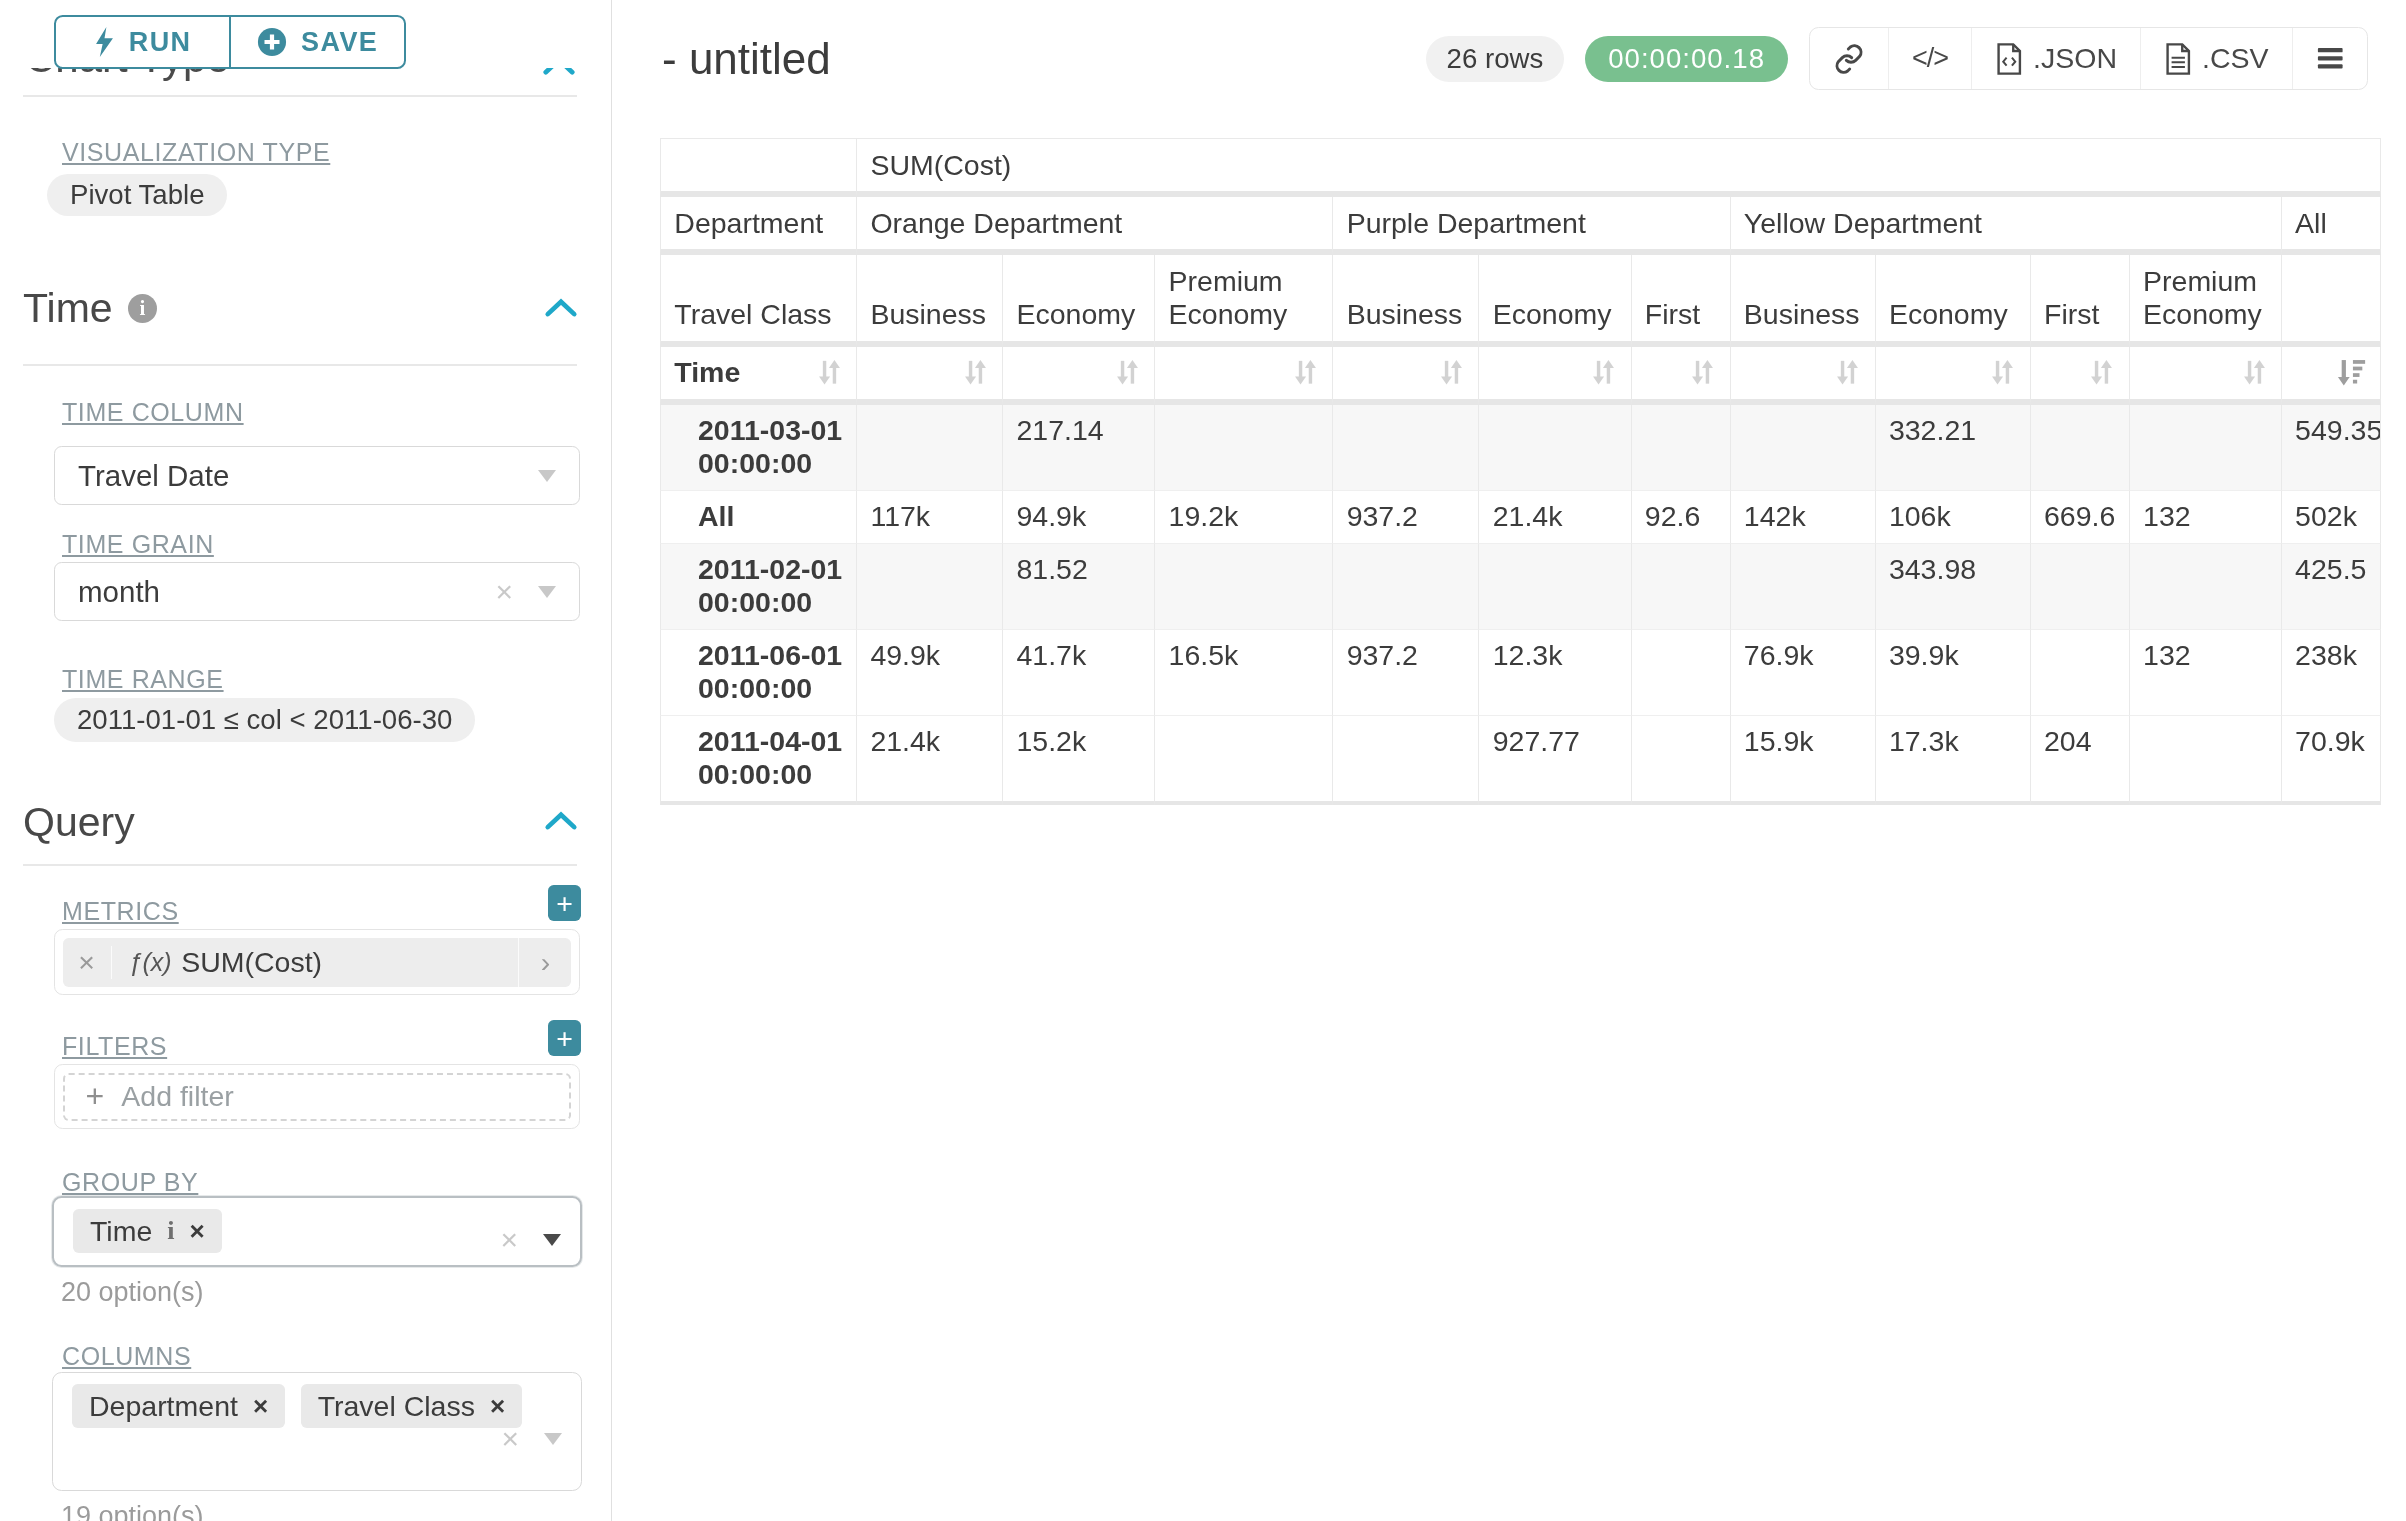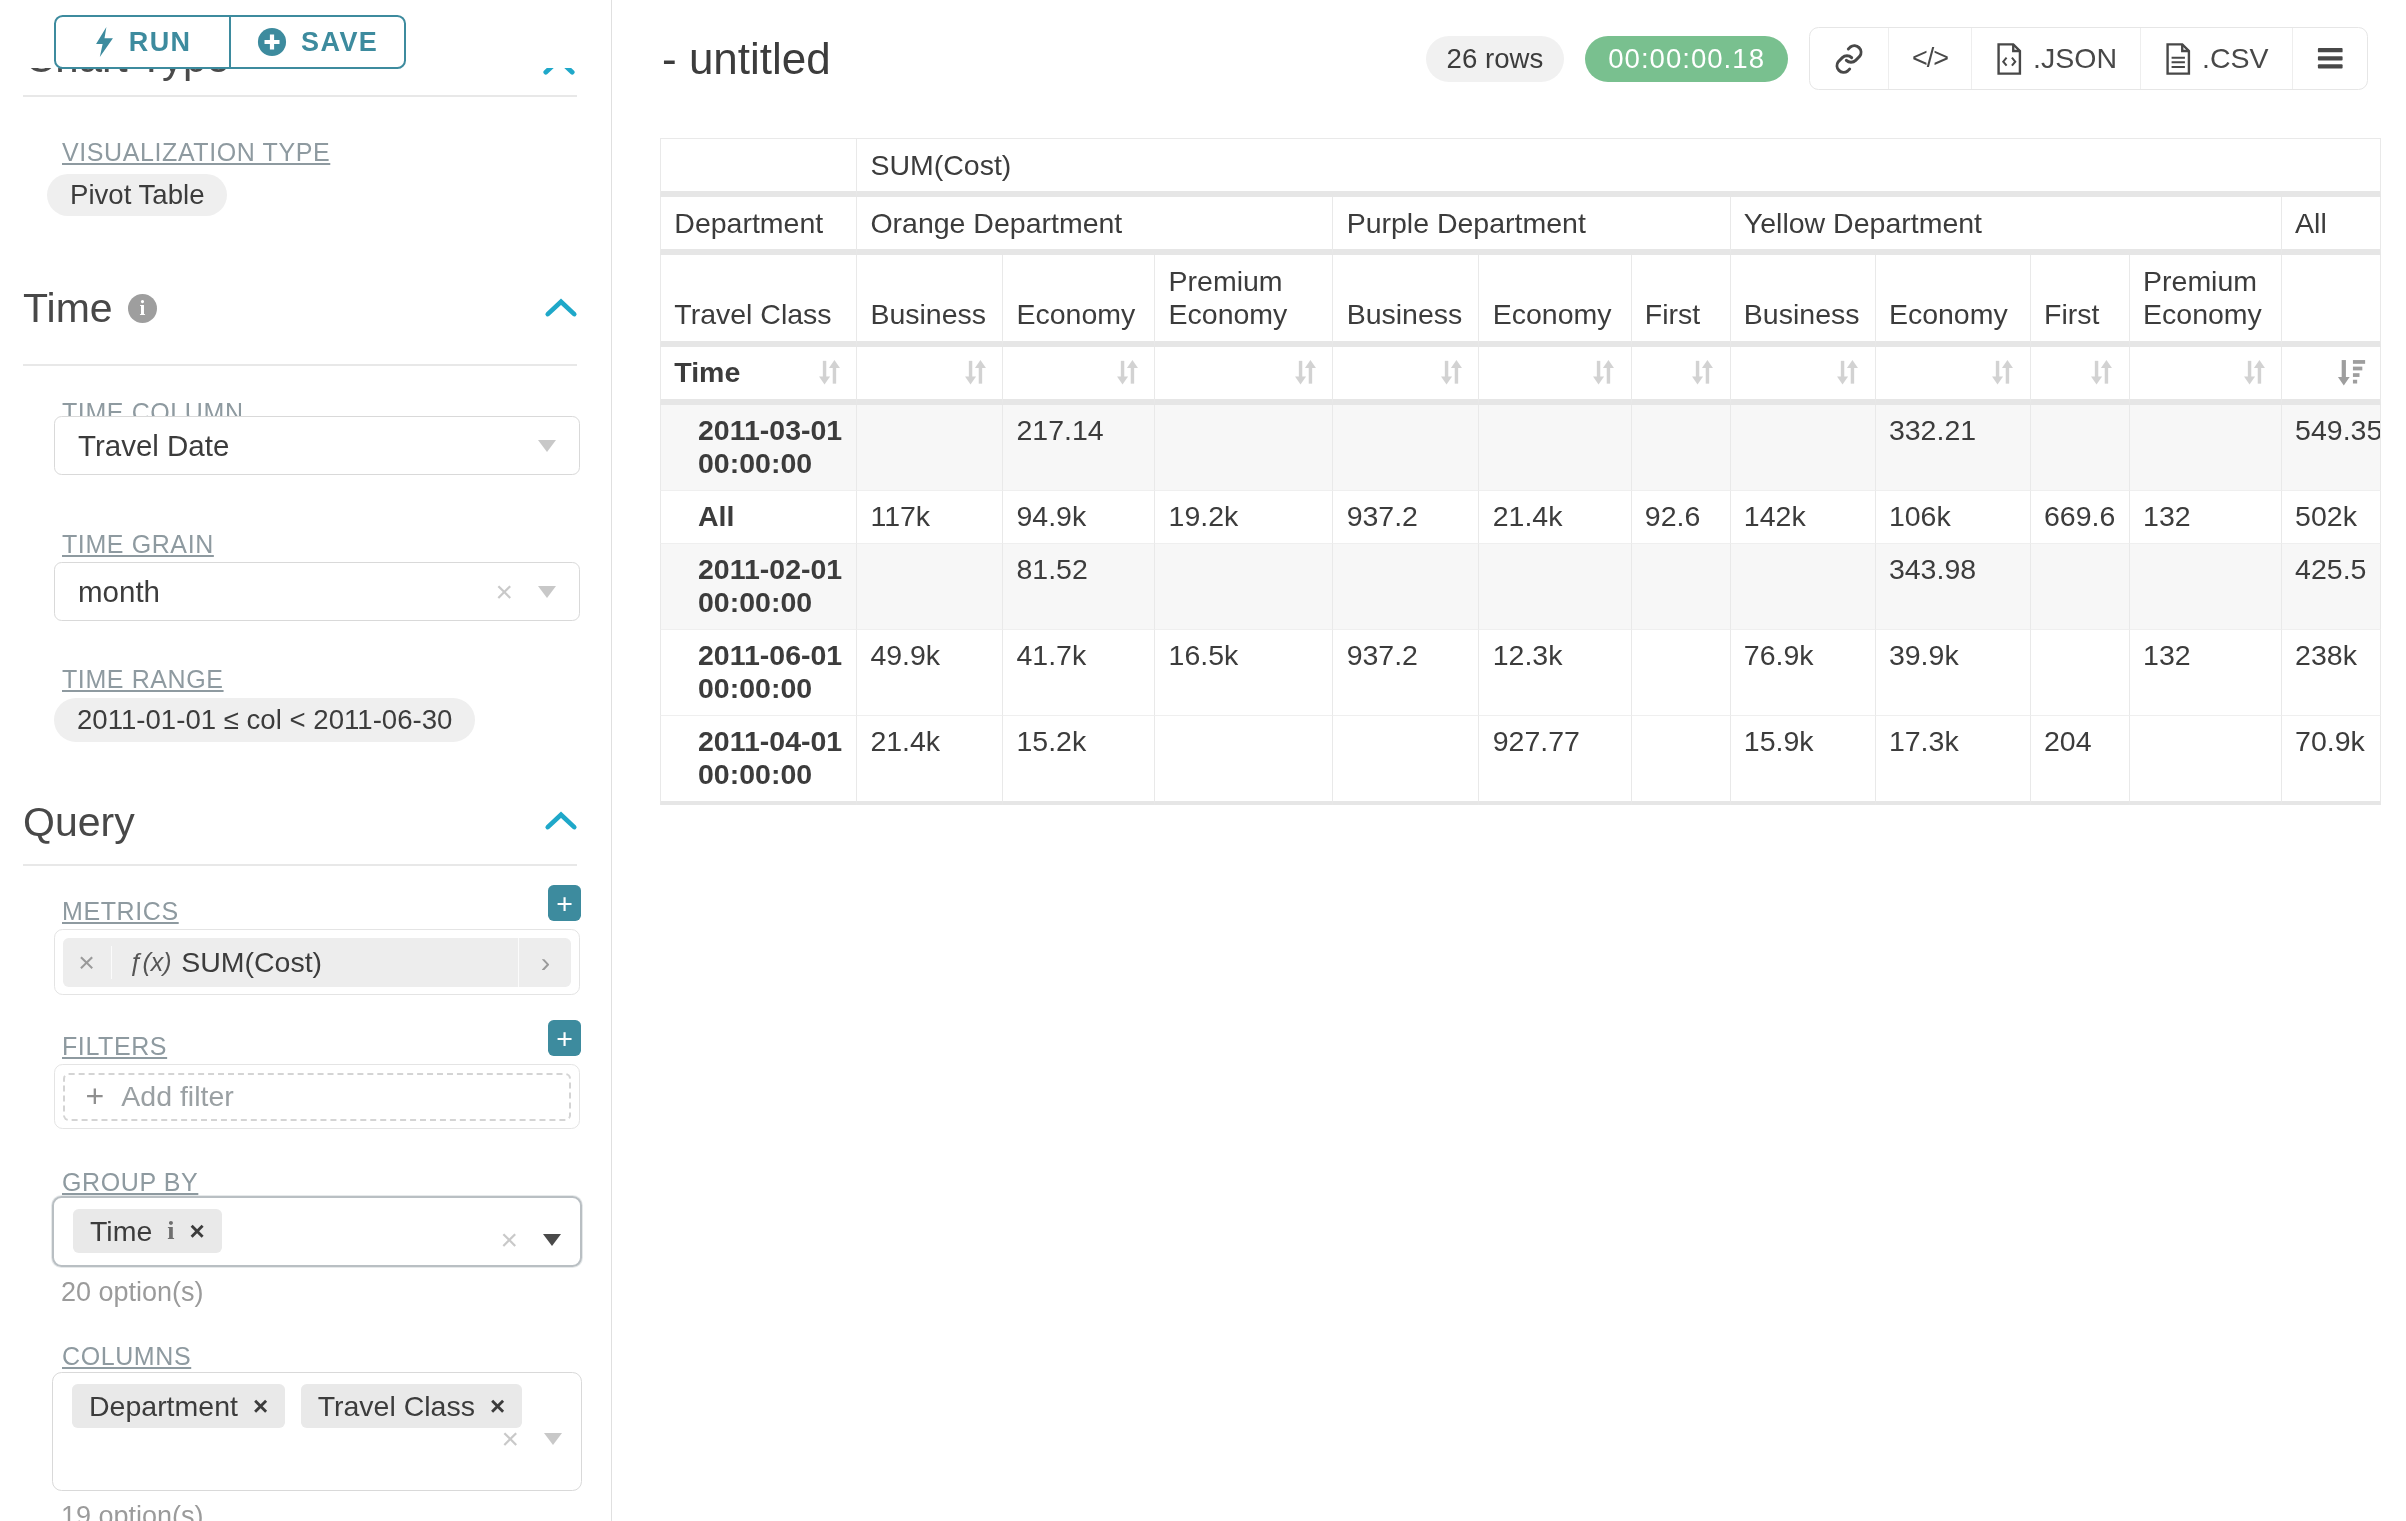--- a/index.html
+++ b/index.html
@@ -140,21 +140,21 @@
       <div class="sec-title" style="top:285px">
         <span>Time</span>
         <span class="info-dot">i</span>
       </div>
       <svg class="sec-caret" style="top:297px" width="34" height="21" viewBox="0 0 36 22">
         <polyline points="4,18 18,5 32,18" fill="none" stroke="#1fa8c9" stroke-width="5" stroke-linecap="round"></polyline>
       </svg>
       <div class="hr" style="top:364px"></div>
 
       <div class="f-label" style="top:398px">TIME COLUMN</div>
-      <div class="select" style="top:416px">
+      <div class="select" style="top:446px">
         <span class="grow">Travel Date</span>
         <span class="tri"></span>
       </div>
 
       <div class="f-label" style="top:530px">TIME GRAIN</div>
       <div class="select" style="top:562px">
         <span class="grow">month</span>
         <span class="sel-x">×</span>
         <span class="tri"></span>
       </div>

